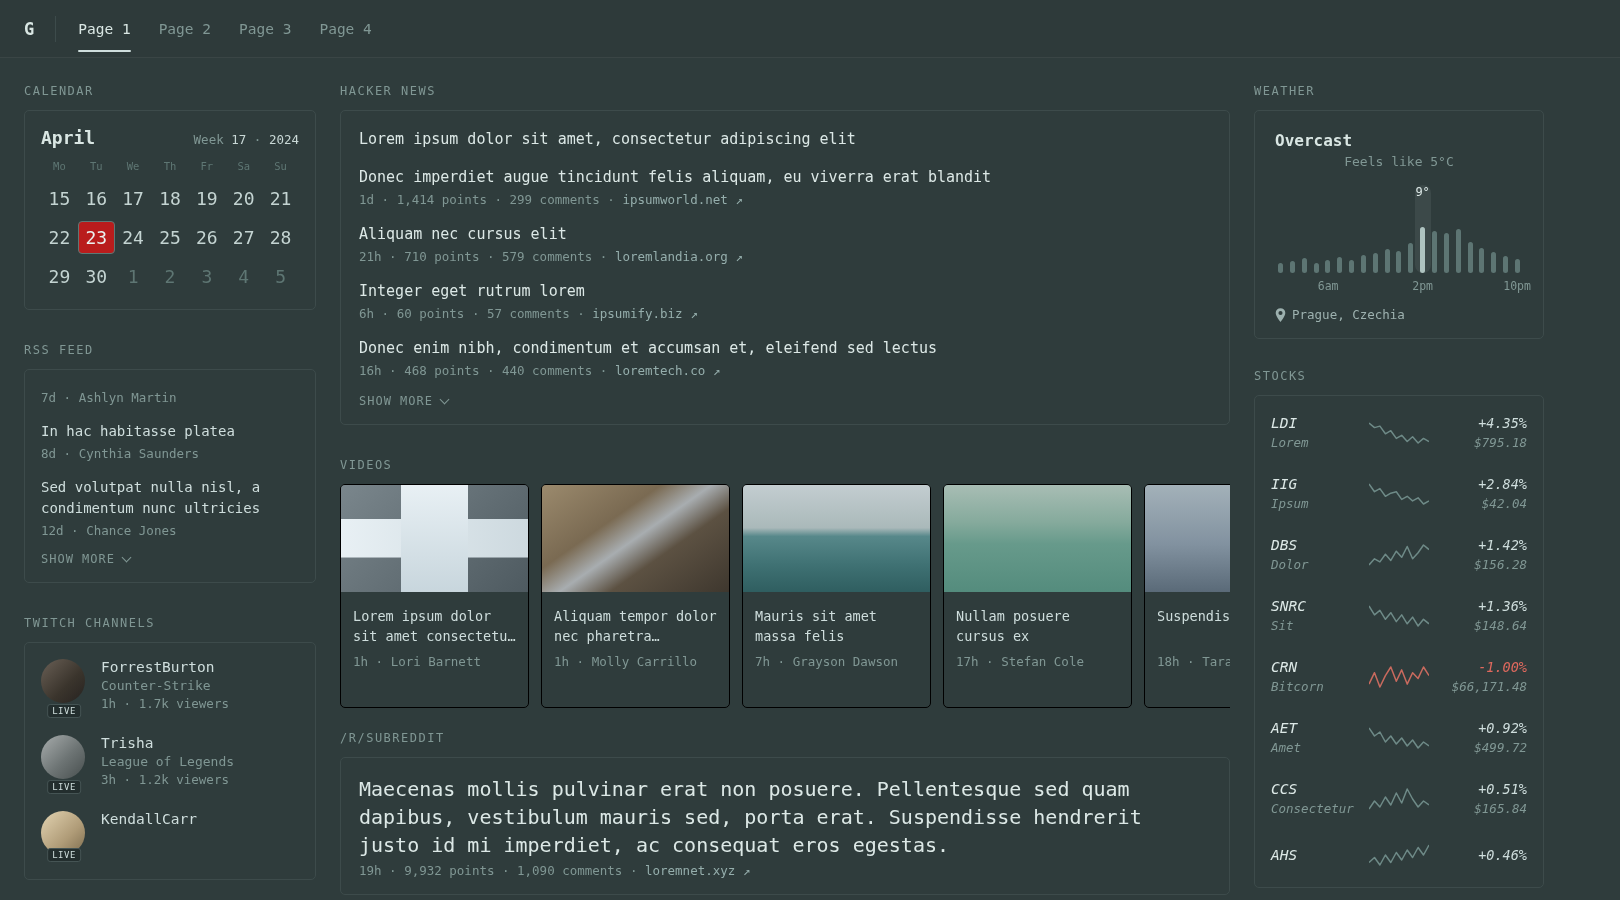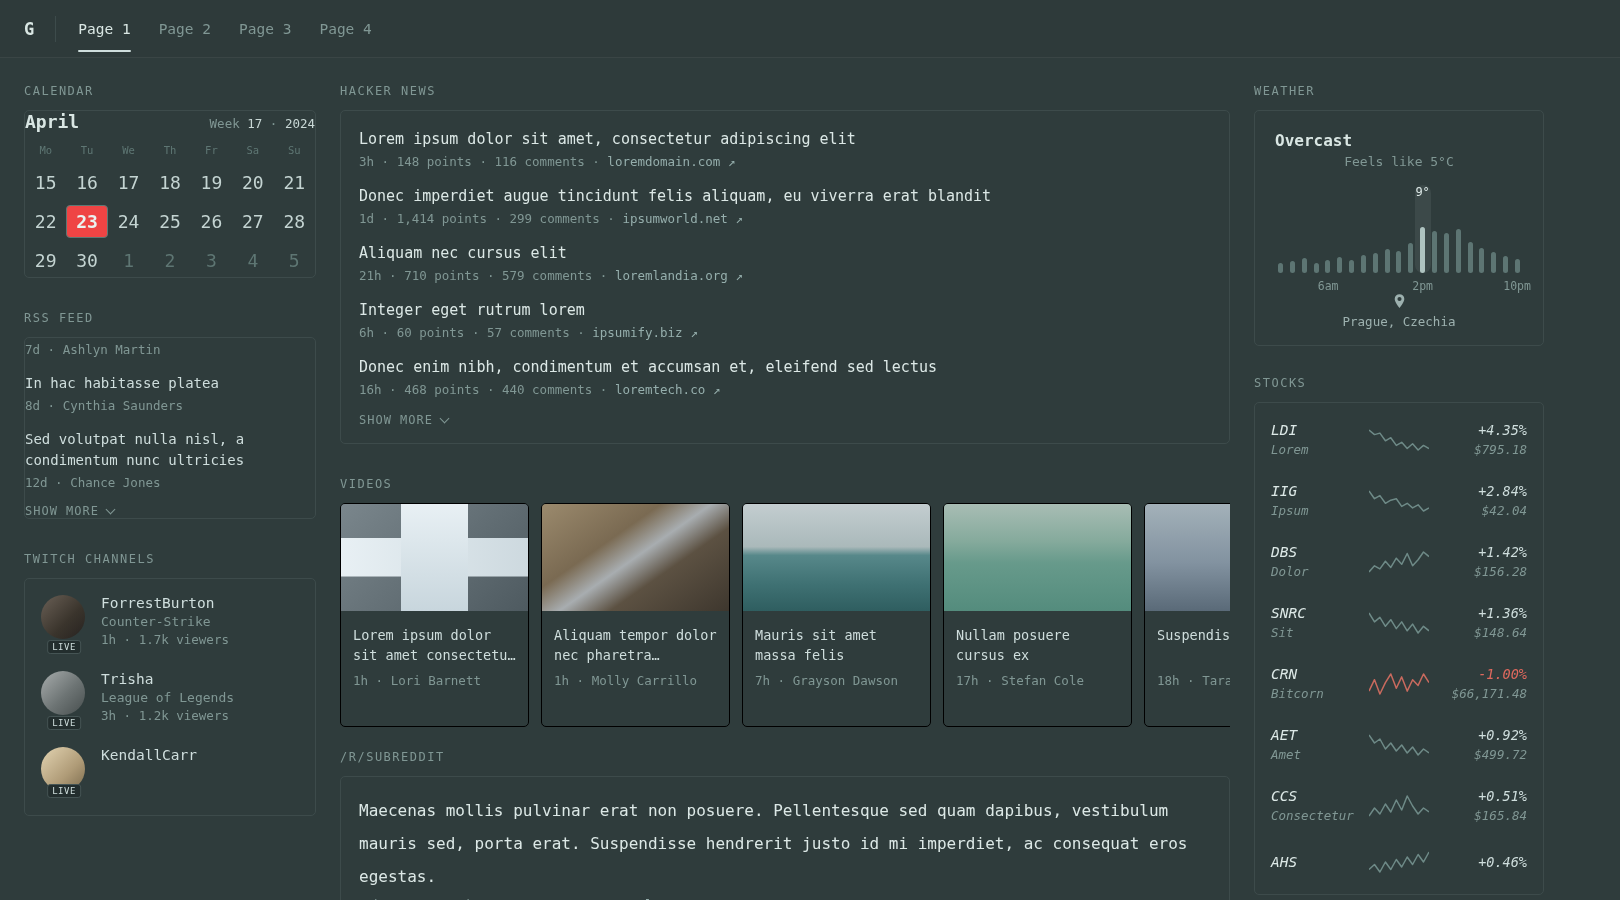--- a/index.html
+++ b/index.html
@@ -24,39 +24,39 @@
                        height:2px; background:#cfdedd; border-radius:2px; }
 
   
   .main { display:flex; gap:24px; padding:26px 76px 0 24px; align-items:flex-start; }
   .col-left  { width:292px; flex:none; }
   .col-mid   { flex:1; min-width:0; }
   .col-right { width:290px; flex:none; }
 
   .widget { margin-bottom:33px; }
   .widget-title { font-size:12px; letter-spacing:1.5px; color:#809794; margin-bottom:12px; }
-  .card { border:1px solid #3d4b4b; border-radius:5px; }
+  .card { border:1px solid #3d4b4b; border-radius:5px; padding:16px; }
 
   .item-meta { font-size:12.5px; color:#809794; margin-top:4px; }
   .show-more { font-size:12px; letter-spacing:1px; color:#809794; cursor:pointer;
                margin-top:14px; display:flex; align-items:center; gap:8px; }
   .chev { width:7px; height:7px; border-right:1.5px solid currentColor;
           border-bottom:1.5px solid currentColor; display:inline-block;
           transform:rotate(45deg); margin-top:-4px; }
 
   
   .cal-head { display:flex; justify-content:space-between; align-items:baseline; margin-bottom:12px; }
   .cal-month { font-size:18px; font-weight:bold; }
   .cal-week { font-size:12.5px; color:#809794; }
   .cal-week .lite { color:#c9d8d6; }
   .cal-grid { display:grid; grid-template-columns:repeat(7,1fr); text-align:center; row-gap:6px; }
   .cal-dow { font-size:10.5px; color:#5e7673; margin-bottom:4px; }
   .cal-day { font-size:18px; padding:5px 0; color:#c4d4d2; border:1px solid transparent; border-radius:4px; }
   .cal-day.muted { color:#5e7673; }
-  .cal-day.selected { border-color:#5d7875; background:#ef4444; color:#eaf2f0;font-weight:bold; }
+  .cal-day.selected { border-color:#5d7875; background:#b91c1c; color:#eaf2f0; }
 
   
   .rss-item { margin-bottom:16px; }
   .rss-item:last-of-type { margin-bottom:0; }
   .rss-title { font-size:14px; line-height:21px; color:#cfdedd; cursor:pointer; }
 
   
   .tw-card { padding:16px 16px 24px; }
   .tw-item { display:flex; gap:14px; margin-bottom:24px; }
   .tw-item:last-child { margin-bottom:0; }
@@ -67,21 +67,21 @@
              letter-spacing:0.5px; padding:1px 4px; border-radius:3px; white-space:nowrap; }
   .tw-name { font-size:14.5px; color:#cfdedd; cursor:pointer; }
   .tw-cat { font-size:13px; color:#809794; margin-top:3px; cursor:pointer; }
   .tw-meta { font-size:12.5px; color:#809794; margin-top:3px; }
 
   
   .hn-card { padding:17px 18px 16px; }
   .hn-item { margin-bottom:16px; }
   .hn-title { font-size:15px; line-height:22px; color:#dce8e6; cursor:pointer; }
   .hn-domain { color:#95aeac; cursor:pointer; }
-  .sr-title { font-size:16px; line-height:33px; color:#dce8e6; cursor:pointer; }
+  .sr-title { font-size:20px; line-height:28px; color:#dce8e6; cursor:pointer; }
 
   
   .videos-row { display:flex; gap:12px; overflow:hidden; }
   .video-card { width:189px; flex:none; border:1px solid #000000; border-radius:5px;
                 overflow:hidden; cursor:pointer; }
   .video-thumb { height:107px; }
   .video-body { padding:14px 12px 38px; }
   .video-title { font-size:13.5px; line-height:20px; height:40px; overflow:hidden; color:#cfdedd; }
   .video-meta { font-size:12.5px; color:#809794; margin-top:8px; white-space:nowrap; }
 
@@ -93,21 +93,21 @@
   .w-band { position:absolute; top:0; bottom:0; width:16px;
             background:rgba(217,230,227,0.08); border-radius:8px; }
   .w-bars { position:absolute; left:0; right:0; bottom:0; height:64px;
             display:flex; align-items:flex-end; justify-content:space-between; padding:0 3px; }
   .w-bar { width:5px; border-radius:3px; background:#5d7573; }
   .w-bar.hl { background:#aec3c0; }
   .w-temp-label { position:absolute; top:0; transform:translateX(-50%); font-size:12px; color:#dce8e6; }
   .w-times { position:relative; height:15px; margin-top:6px; font-size:11.5px; color:#809794; }
   .w-time { position:absolute; transform:translateX(-50%); }
   .w-loc { display:flex; justify-content:flex-start; align-items:center; gap:6px;
-           font-size:12.5px; color:#9db1af;flex-direction:column; }
+           margin-top:13px; font-size:12.5px; color:#9db1af; }
 
   
   .stocks-card { padding:6px 16px;font-style:italic; }
   .stock-row { display:flex; align-items:center; padding:13px 0; }
   .stock-info { width:88px; flex:none; }
   .stock-sym { font-size:14.5px; color:#dce8e6; cursor:pointer; }
   .stock-name { font-size:12.5px; color:#809794; margin-top:4px; }
   .stock-spark { flex:1; display:flex; justify-content:center; align-items:center; }
   .stock-right { width:88px; flex:none; text-align:right; }
   .stock-change { font-size:13.5px; color:#cfdedd; }
@@ -242,21 +242,20 @@
   </div>
 
   <div class="col-mid">
 
     <section class="widget">
       <div class="widget-title">HACKER NEWS</div>
       <div class="card hn-card">
         <div id="hn-list">
             <div class="hn-item">
               <div class="hn-title">Lorem ipsum dolor sit amet, consectetur adipiscing elit</div>
-              <div class="item-meta"><span>3h · 148 points · 116 comments · </span><span class="hn-domain">loremdomain.com <span>↗</span></span></div>
             </div>
             <div class="hn-item">
               <div class="hn-title">Donec imperdiet augue tincidunt felis aliquam, eu viverra erat blandit</div>
               <div class="item-meta"><span>1d · 1,414 points · 299 comments · </span><span class="hn-domain">ipsumworld.net <span>↗</span></span></div>
             </div>
             <div class="hn-item">
               <div class="hn-title">Aliquam nec cursus elit</div>
               <div class="item-meta"><span>21h · 710 points · 579 comments · </span><span class="hn-domain">loremlandia.org <span>↗</span></span></div>
             </div>
             <div class="hn-item">

